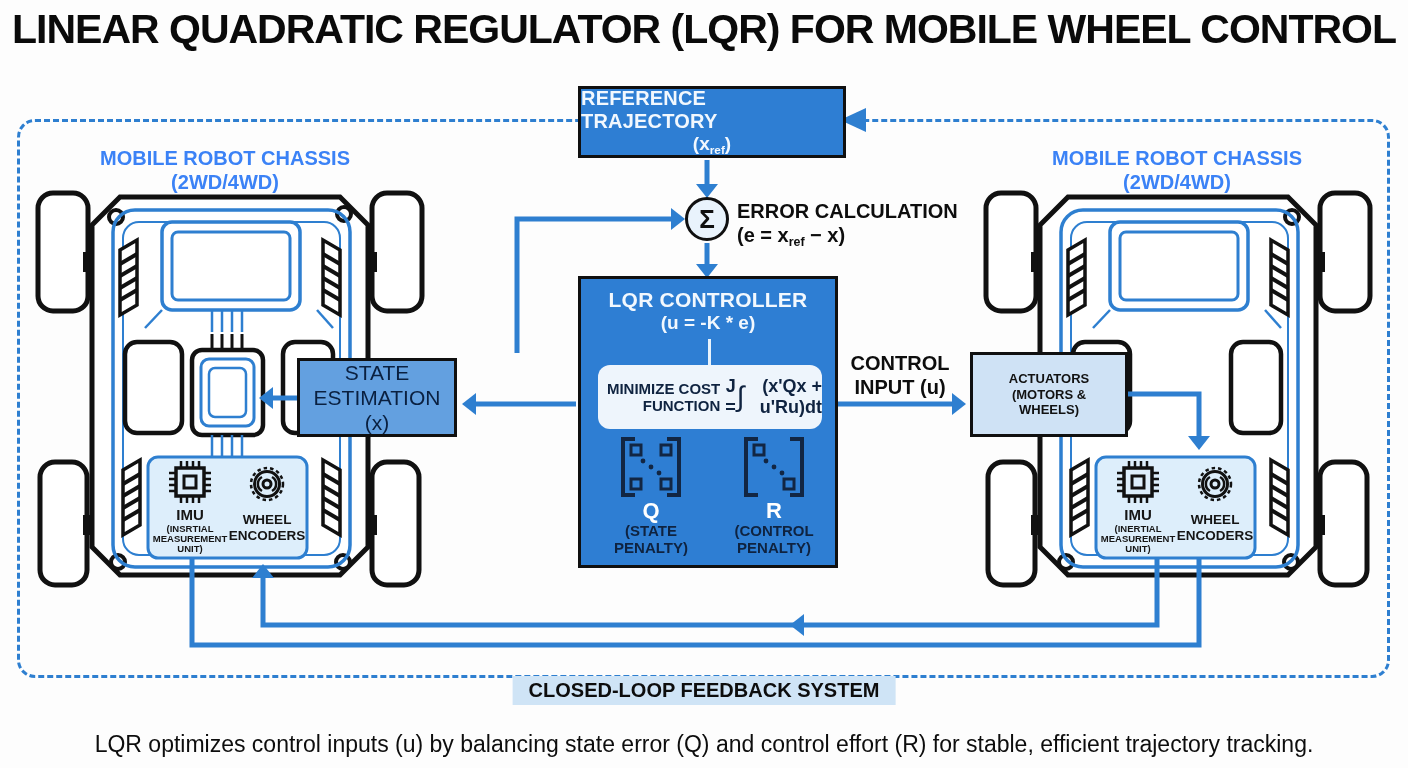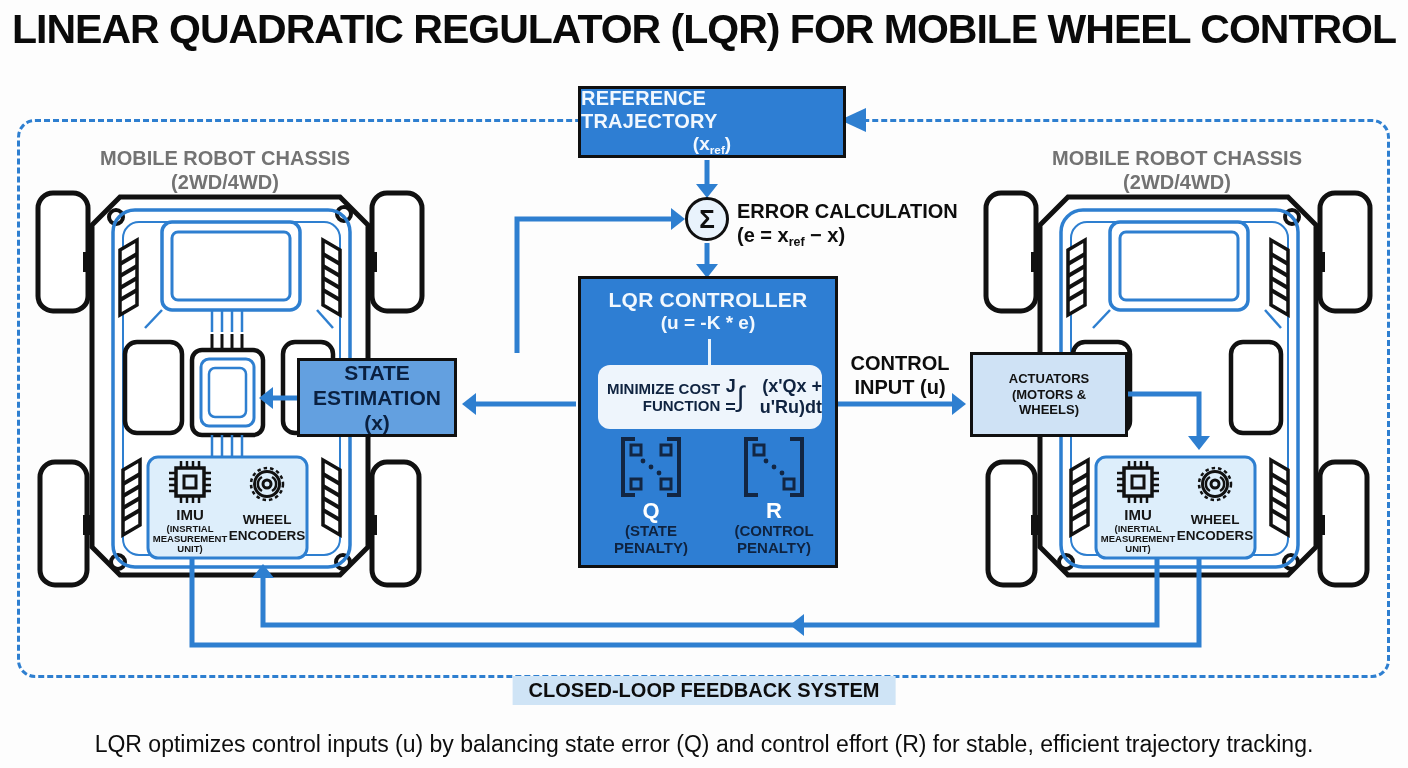--- a/index.html
+++ b/index.html
@@ -31,31 +31,31 @@
               justify-content:center;text-align:right; }
   .cost-title { font-size:15px; font-weight:bold; }
   .cost-formula { font-size:18px; font-weight:bold; display:flex; align-items:center; }
   .cost-formula .integral { font-size:28px; font-weight:normal; margin:0 1px; }
   .mat-letter { position:absolute; width:110px; text-align:center; top:219px; font-size:22px;
                 font-weight:bold; color:#fff; }
   .mat-caption { position:absolute; width:130px; text-align:center; top:244px; font-size:15px;
                  font-weight:bold; color:#0f2340; line-height:1.12; }
   .state-box { left:297px; top:358px; width:160px; height:79px; background:#63a0e0;
                border:3px solid #101010; color:#0a2040; display:flex; flex-direction:column;
-               justify-content:center; align-items:center; font-size:21px; font-weight:bold;
+               justify-content:center; align-items:center; font-size:21px; font-weight:normal;
                line-height:1.2; z-index:6; }
   .act-box { left:970px; top:352px; width:158px; height:85px; background:#cfe2f5;
              border:3px solid #101010; color:#111; display:flex; flex-direction:column;
              justify-content:center; align-items:center; font-size:13px; font-weight:bold;
              line-height:1.2; z-index:6; }
   .flow-label { font-size:20px; font-weight:bold; color:#0d0d0d; line-height:1.2; z-index:6; }
   .sensor-data-label { left:462px; top:354px; width:110px; text-align:center; }
   .control-input-label { left:842px; top:351px; width:116px; text-align:center; }
   .robot-title { top:146px; width:280px; text-align:center; font-size:20px; font-weight:bold;
-                 color:#737373; line-height:1.2; z-index:3; }
+                 color:#3b82f6; line-height:1.2; z-index:3; }
   .robot { position:absolute; top:190px; z-index:2; }
   .sensor-y-label { left:612px; top:611px; background:#fdfdfd; padding:2px 10px; font-size:20px;
                     font-weight:bold; color:#0d0d0d; z-index:6; }
   .closed-loop { left:50%; transform:translateX(-50%); top:676px; background:#cfe4f6;
                  padding:3px 16px; font-size:20px; font-weight:bold; color:#0d0d0d; z-index:6; }
   .caption { top:731px; left:0; width:100%; text-align:center; font-size:23px; color:#0d0d0d; }
 </style>
 </head>
 <body>
 

